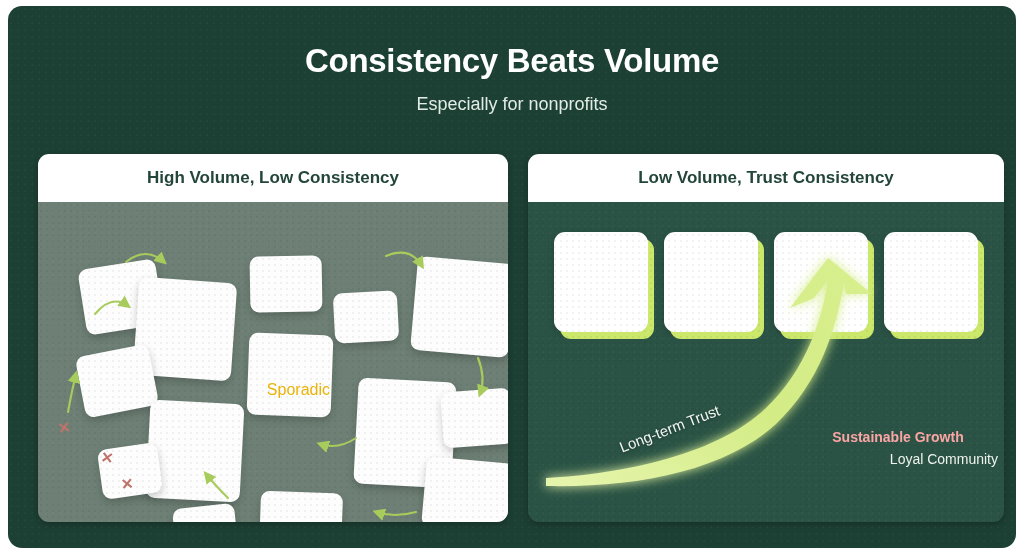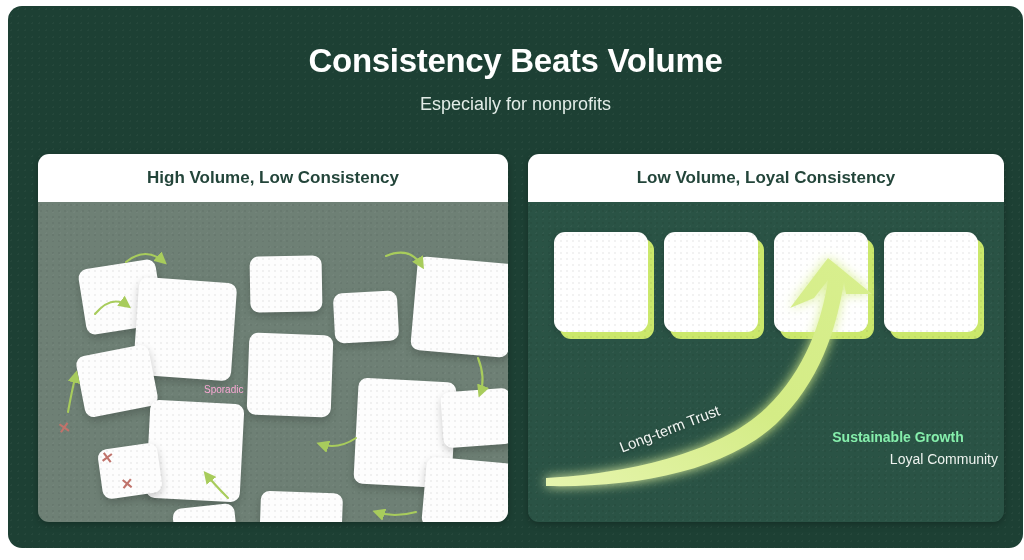--- a/index.html
+++ b/index.html
@@ -19,21 +19,20 @@
   
   .slide {
     position: absolute;
     left: 8px;
     top: 6px;
     width: 1008px;
     height: 542px;
     background: #1d4034;
     border-radius: 14px;
     overflow: hidden;
-    padding-left: 7px;
   }
   .slide::after{
     content:"";
     position:absolute; inset:0;
     background-image: radial-gradient(rgba(255,255,255,.035) 1px, transparent 1px);
     background-size: 7px 7px;
     pointer-events:none;
   }
 
   
@@ -103,23 +102,23 @@
     background: #fdfdfd;
     border-radius: 9px;
     box-shadow: 0 4px 9px rgba(0,0,0,.20);
   }
 
   .chaos-label {
     position: absolute;
     left: 196px;
     top: 374px;
     width: 126px;
-    text-align: left;
-    color: #f9a8d4;
-    font-size: 10px;
+    text-align: right;
+    color: #eab308;
+    font-size: 16px;
     line-height: 19px;
     z-index: 3;
   }
 
   .xmark {
     position: absolute;
     color: #c0736b;
     font-size: 15px;
     font-weight: bold;
     line-height: 1;
@@ -150,21 +149,21 @@
     white-space: nowrap;
     z-index: 5;
     text-shadow: 0 1px 3px rgba(0,0,0,.35);
   }
   .growth-label {
     position: absolute;
     left: 790px;
     top: 423px;
     width: 200px;
     text-align: center;
-    color: #86efac;
+    color: #fca5a5;
     font-size: 14px;
     font-weight: bold;
     z-index: 5;
   }
   .loyal-label {
     position: absolute;
     left: 790px;
     top: 445px;
     width: 200px;
     text-align: right;
@@ -225,21 +224,21 @@
       <div class="xmark" style="left:83px;top:274px;transform:rotate(-6deg);">✕</div>
     </div>
 
     <div class="chaos-label" style="left:166px;top:226px;">
       <div>Sporadic</div>
     </div>
   </div>
 
   <div class="panel panel-right">
     <div class="panel-head">
-      <span>Low Volume, Loyal Consistency</span>
+      <span>Low Volume, Trust Consistency</span>
     </div>
     <div class="panel-body body-right">
 
       <div class="ccard" style="left:26px;top:30px;"></div>
       <div class="ccard" style="left:136px;top:30px;"></div>
       <div class="ccard" style="left:246px;top:30px;"></div>
       <div class="ccard" style="left:356px;top:30px;"></div>
 
       <svg class="arrow-svg" width="476" height="320" viewBox="0 0 476 320">
         <defs>

